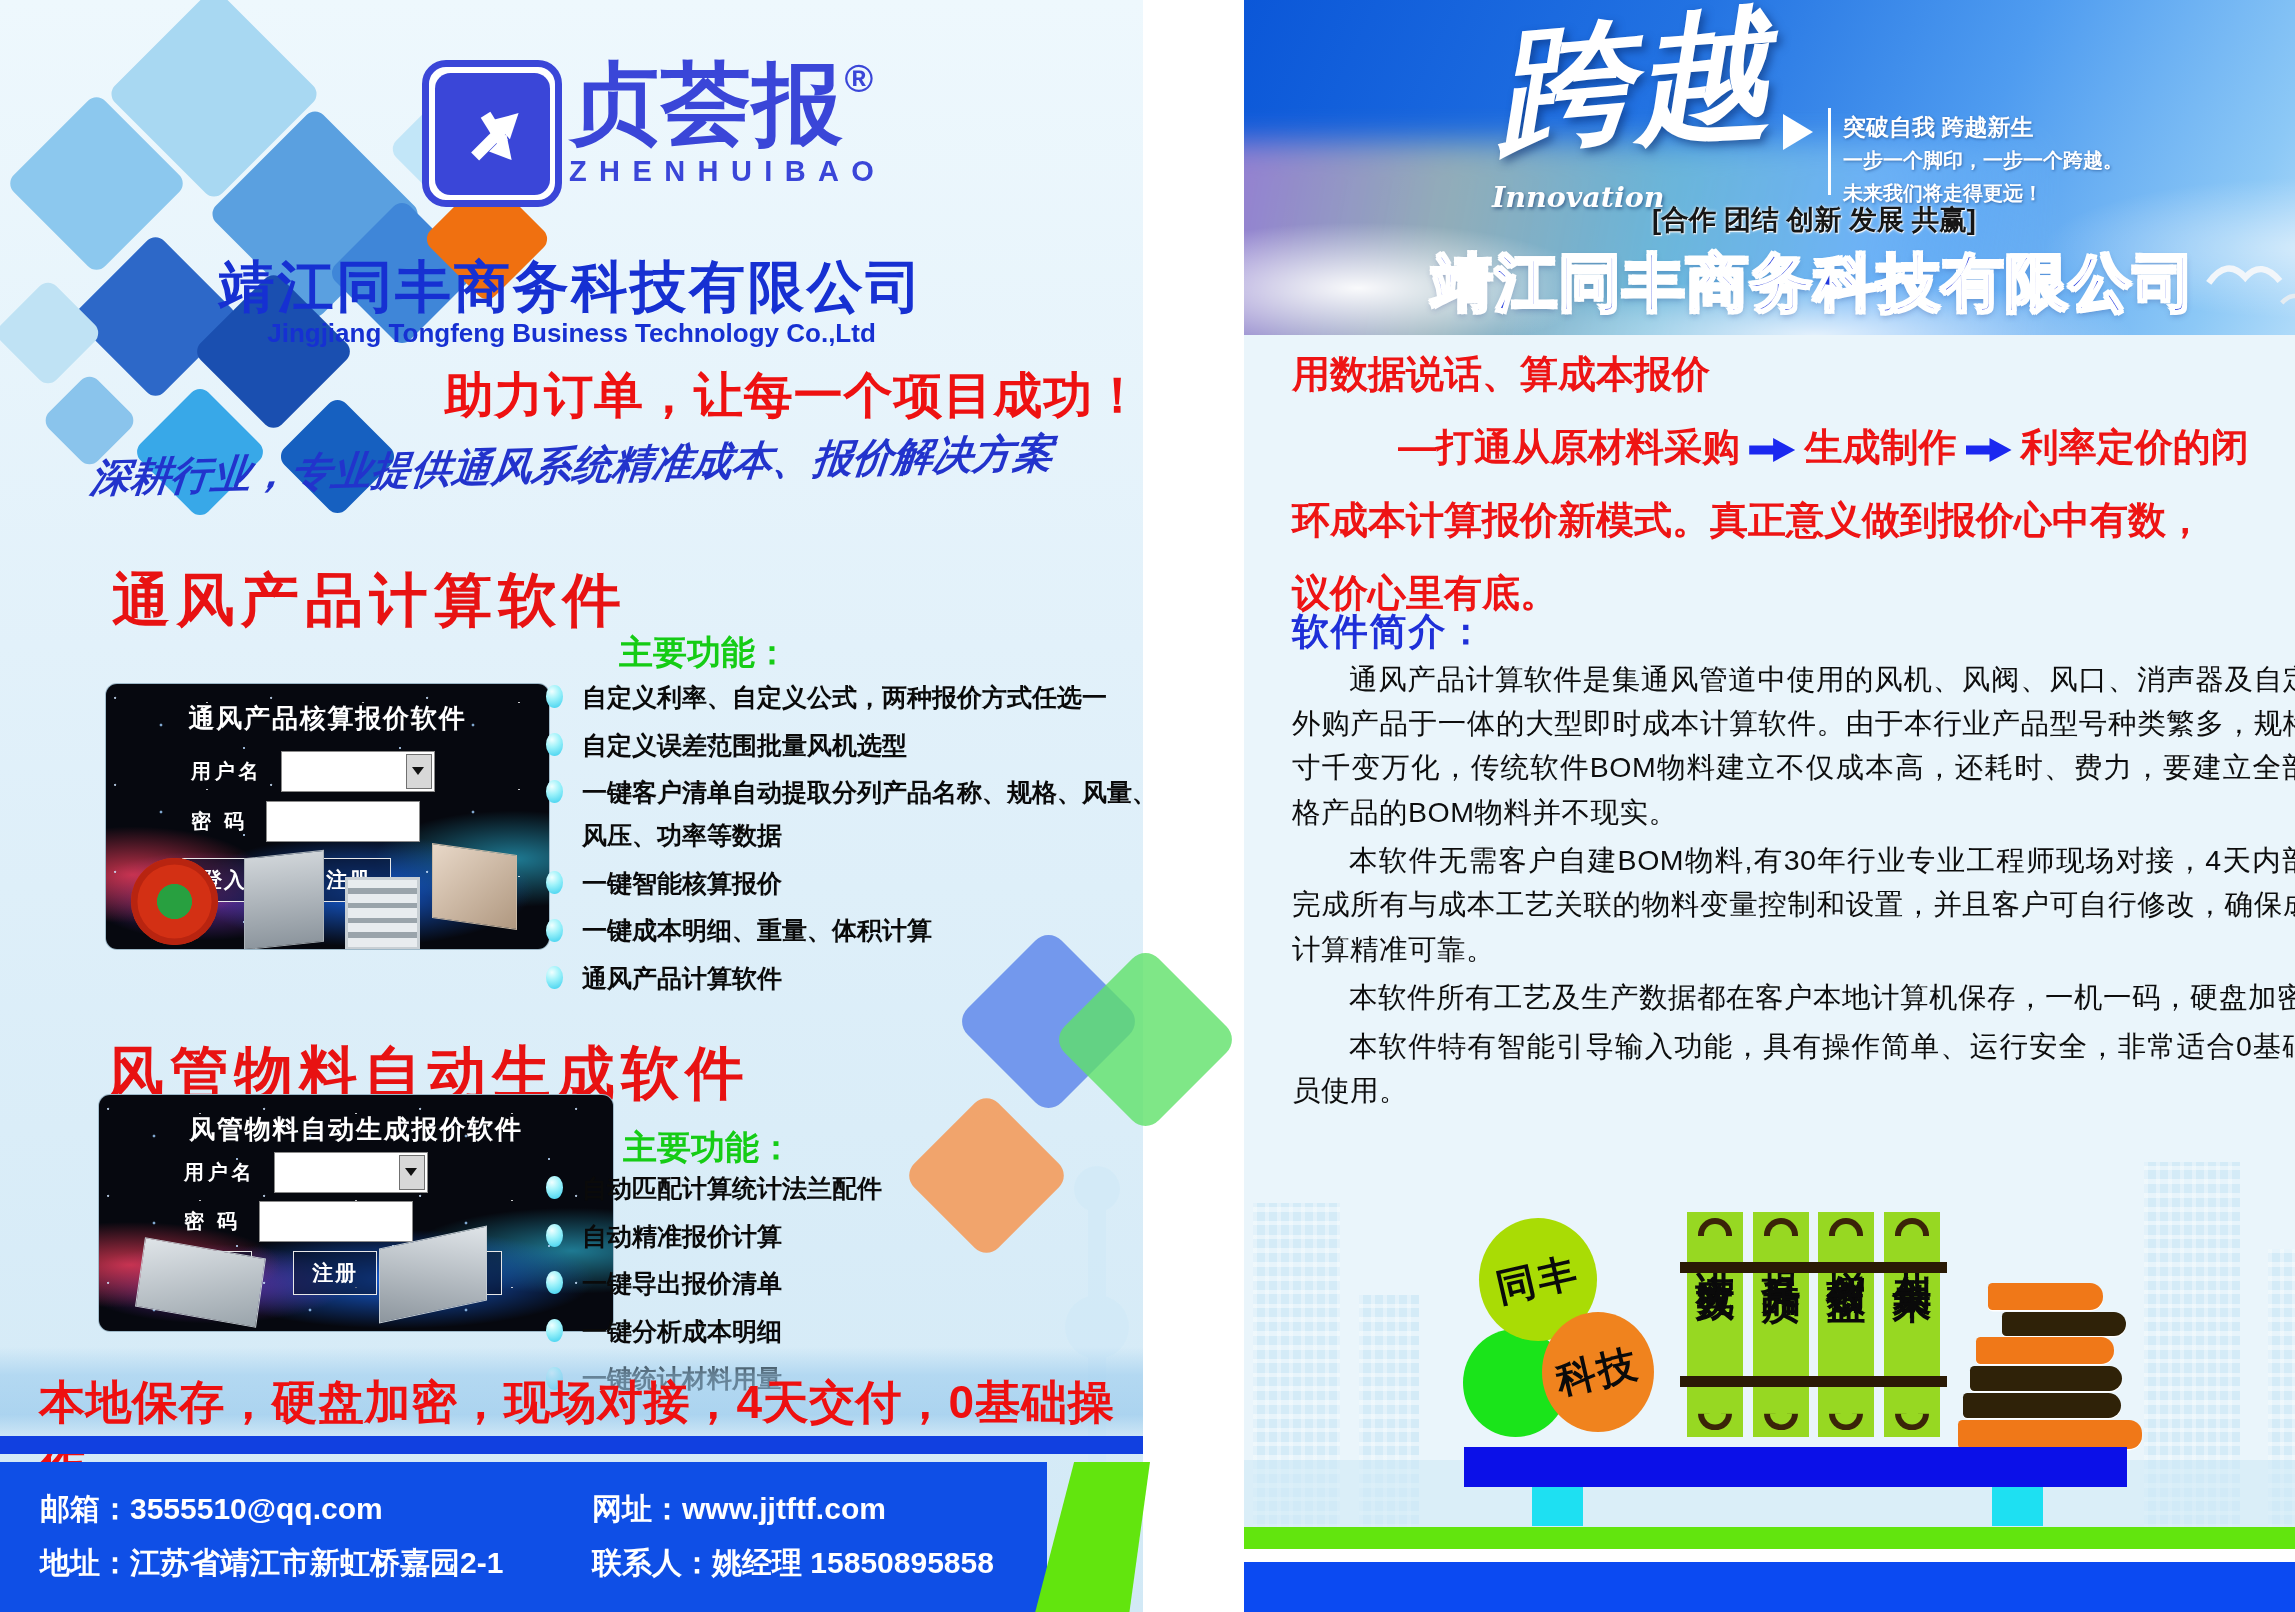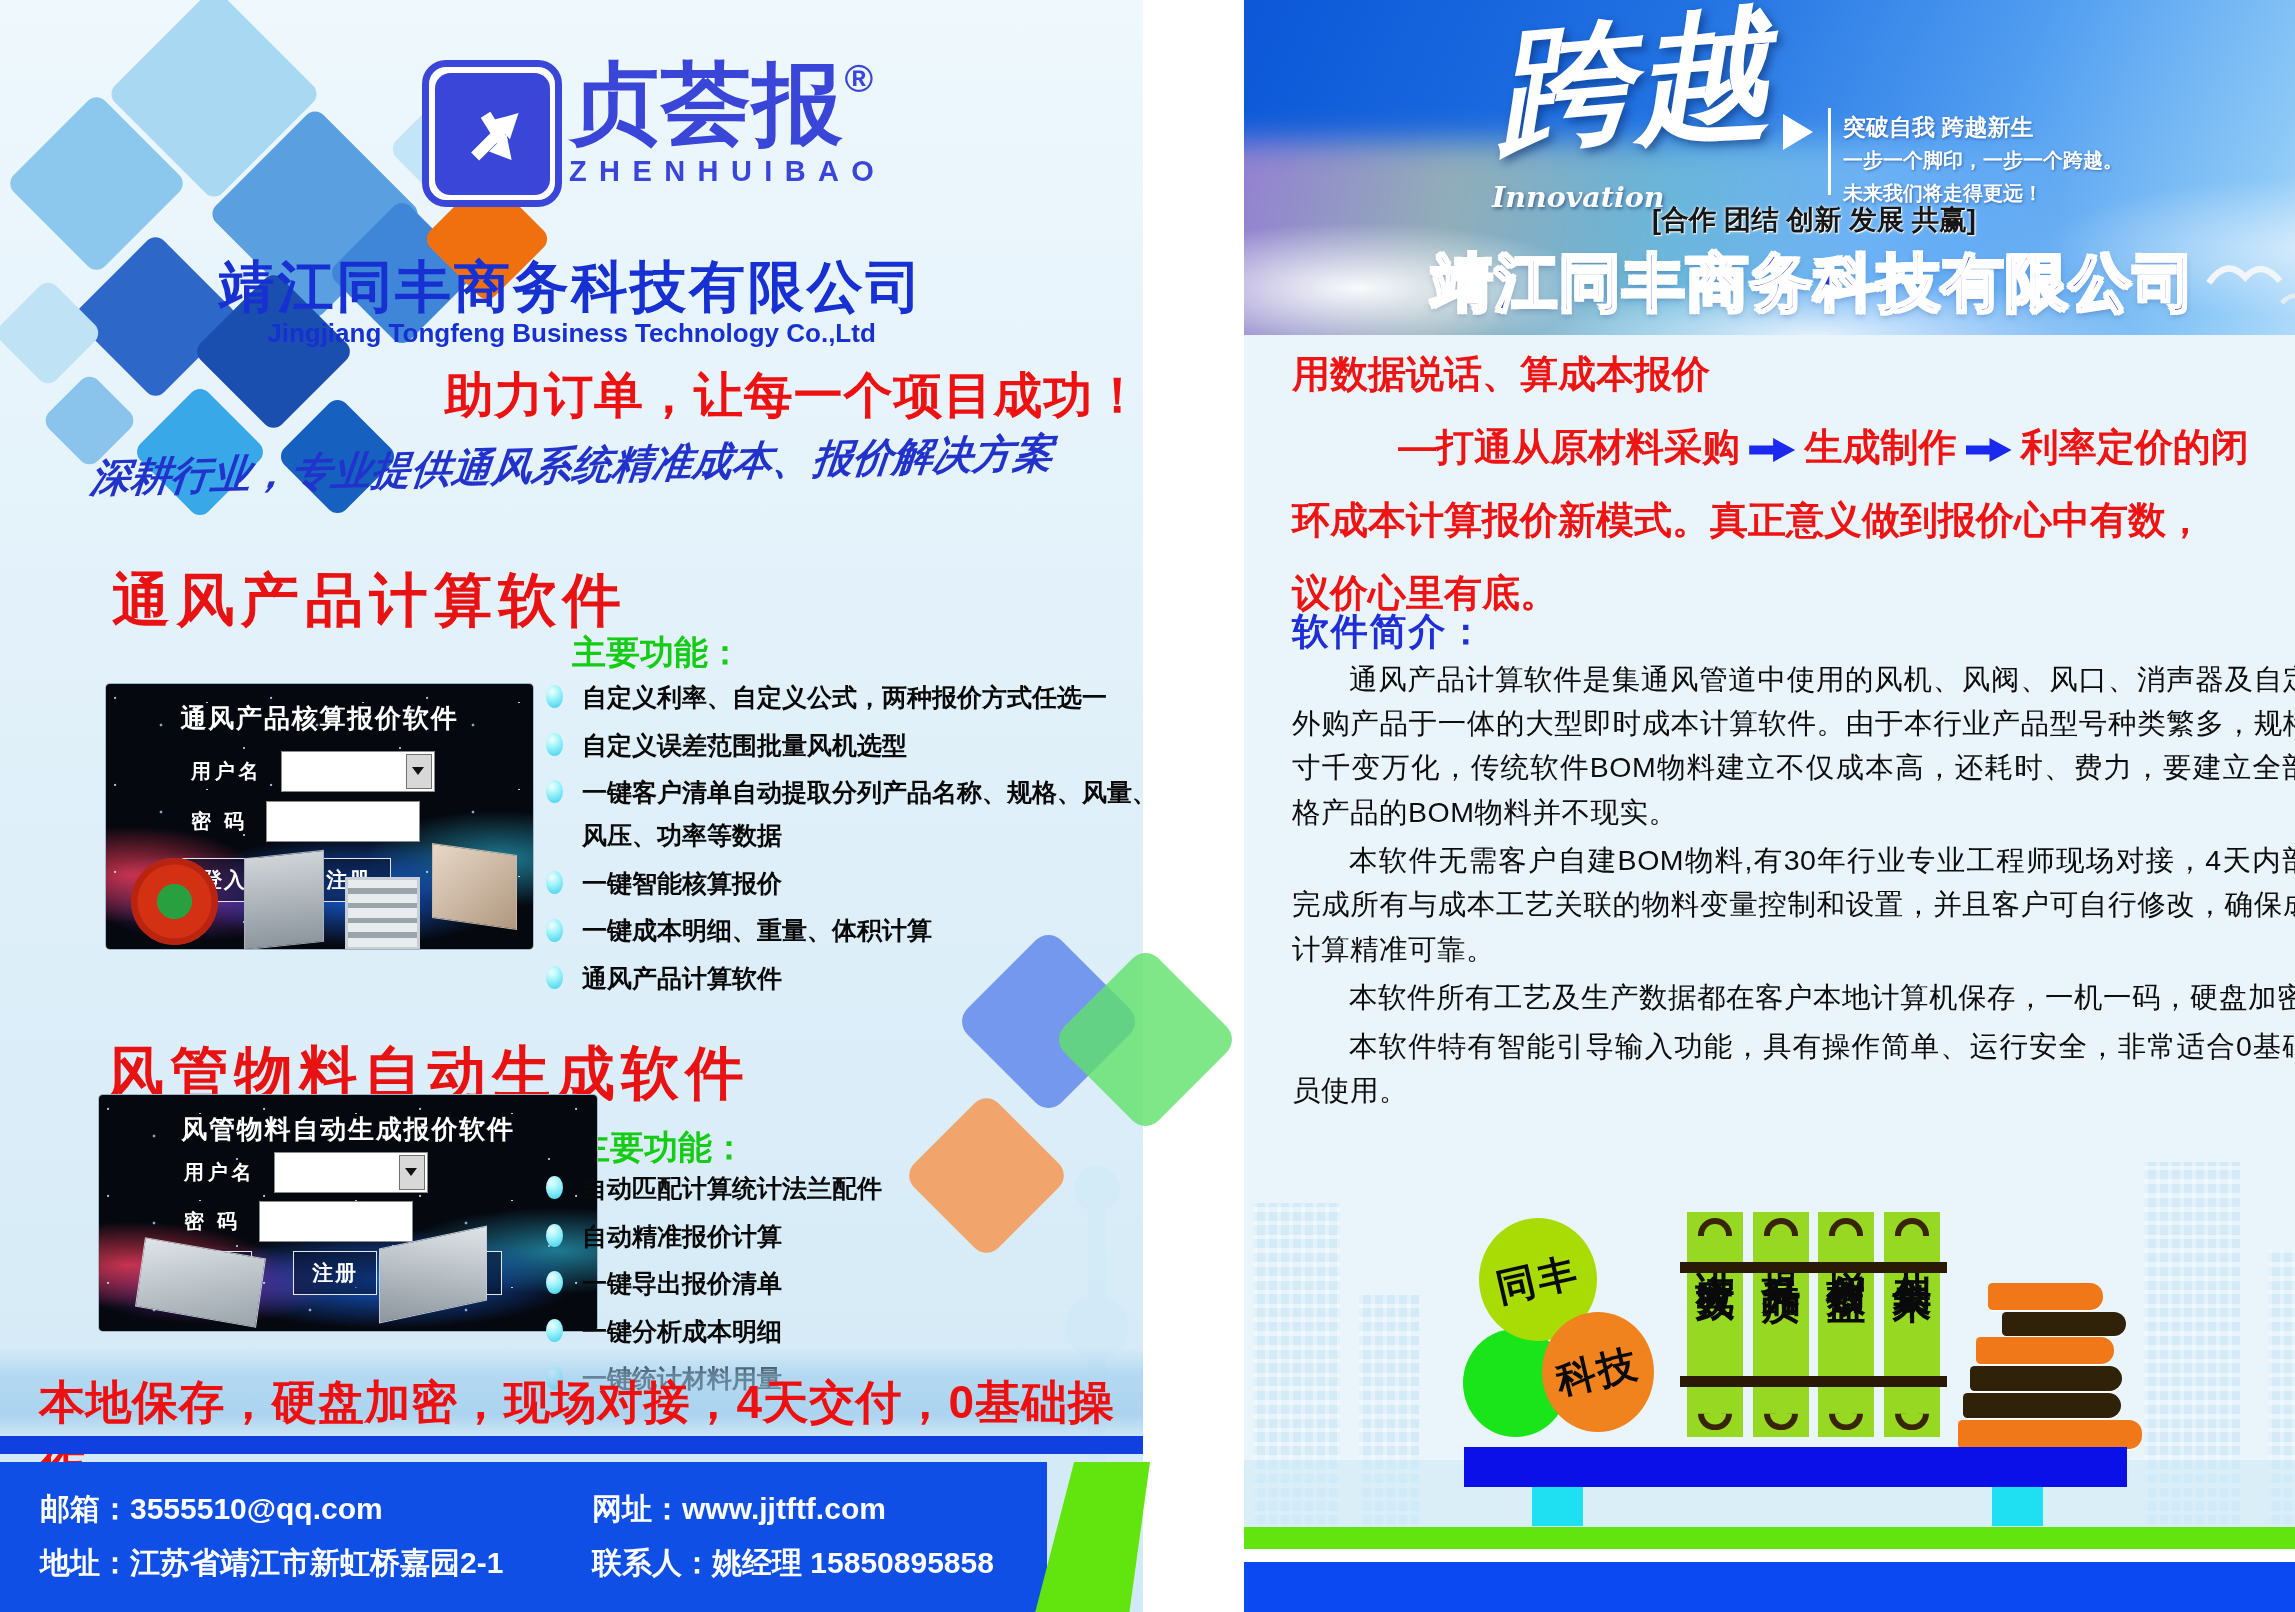--- a/index.html
+++ b/index.html
@@ -20,28 +20,28 @@
   .logo-fill{width:100%;height:100%;background:#3a46d8;border-radius:15.6px;display:flex;align-items:center;justify-content:center;}
   .brand-cn{font-size:90px;font-weight:800;color:#3a46d8;letter-spacing:1.8px;line-height:1;}
   .brand-reg{font-size:39px;font-weight:700;color:#3a46d8;vertical-align:top;line-height:1;}
   .brand-latin{font-size:29px;font-weight:700;color:#3a46d8;letter-spacing:12.4px;margin-top:6.4px;}
   .company-cn{font-size:56px;font-weight:800;color:#1630d2;letter-spacing:2.8px;}
   .company-en{font-size:26px;font-weight:600;color:#1630d2;}
   .slogan-red{font-size:49px;font-weight:800;color:#ee1111;letter-spacing:0.9px;}
   .slogan-blue{font-size:40px;font-weight:800;font-style:italic;color:#2233cc;}
   .slogan-blue span{display:inline-block;transform:skewX(-7deg) rotate(-1.5deg);}
   .sec-title{font-family:"DejaVu Serif",serif;font-size:58px;font-weight:800;color:#e81212;letter-spacing:6.4px;text-align:right;}
-  .feat-label{font-size:34px;font-weight:800;color:#15cc15;}
+  .feat-label{font-size:34px;font-weight:800;color:#15cc15;margin-left:47px;}
   ul.feats{list-style:none;margin:0;padding:0;position:absolute;}
   ul.feats li{position:relative;padding-left:36px;font-size:25px;line-height:1.72;font-weight:600;color:#0a0a0a;margin-bottom:4.6px;}
   .bullet{position:absolute;left:0;top:9.2px;width:17.4px;height:23px;border-radius:50%;
           background:radial-gradient(circle at 35% 28%,#f0ffff 0%,#9df2fa 40%,#34cdee 100%);}
   
-  .shot{position:absolute;background:#06080f;border-radius:4px;overflow:hidden;
-        box-shadow:0 0 0 0.9px #9db8c8;}
+  .shot{position:absolute;background:#06080f;border-radius:11px;overflow:hidden;
+        box-shadow:0 0 0 0.9px #9db8c8;padding-left:16px;}
   .shot .glow{position:absolute;left:0;top:0;right:0;bottom:0;background:
      radial-gradient(ellipse 42% 26% at 6% 72%,rgba(242,60,90,.8),rgba(0,0,0,0) 70%),
      radial-gradient(ellipse 38% 24% at 22% 80%,rgba(150,60,225,.65),rgba(0,0,0,0) 70%),
      radial-gradient(ellipse 55% 30% at 58% 78%,rgba(25,110,255,.85),rgba(0,0,0,0) 70%),
      radial-gradient(ellipse 45% 26% at 92% 66%,rgba(50,215,255,.55),rgba(0,0,0,0) 70%);}
   .shot .stars{position:absolute;left:0;top:0;right:0;bottom:0;background-image:
      radial-gradient(circle 1.4px at 9.2px 13.8px,#cfe6ff 0 0.9px,rgba(0,0,0,0) 1.4px),
      radial-gradient(circle 1.8px at 55px 41px,#9fd0ff 0 0.9px,rgba(0,0,0,0) 1.8px),
      radial-gradient(circle 0.9px at 101px 18.4px,#ffffff 0 0.5px,rgba(0,0,0,0) 0.9px),
      radial-gradient(circle 1.4px at 138px 64px,#bcdcff 0 0.9px,rgba(0,0,0,0) 1.4px);

